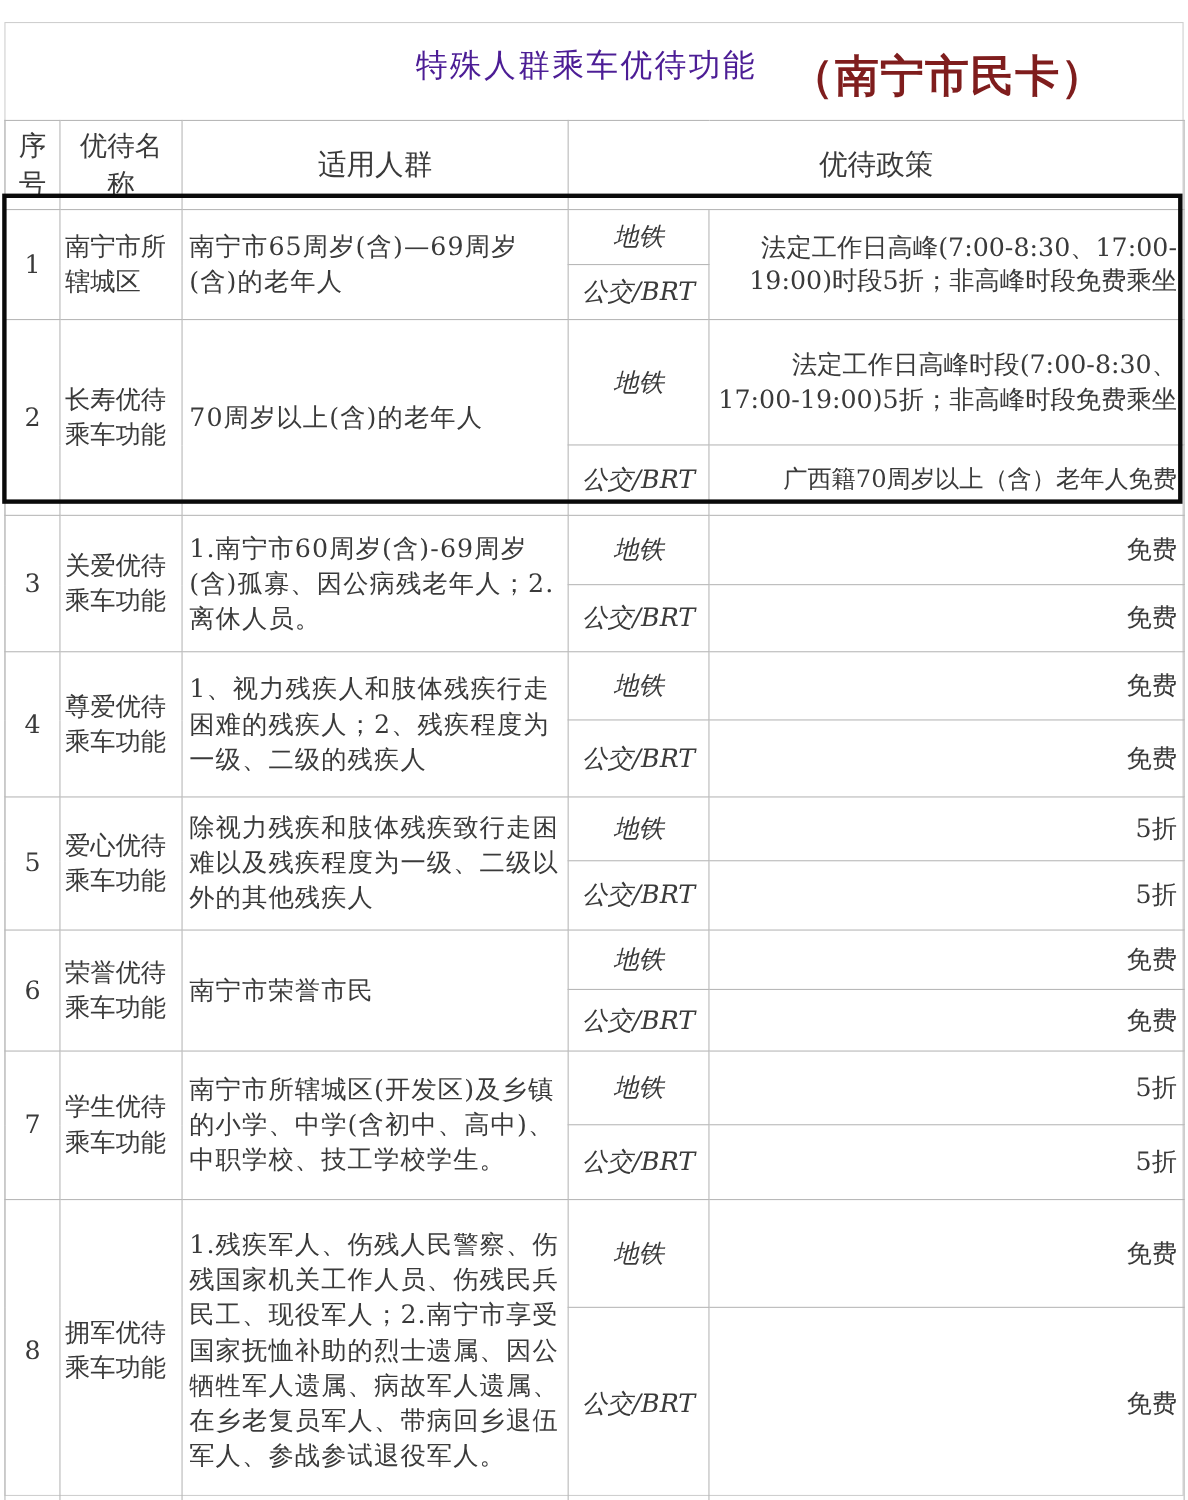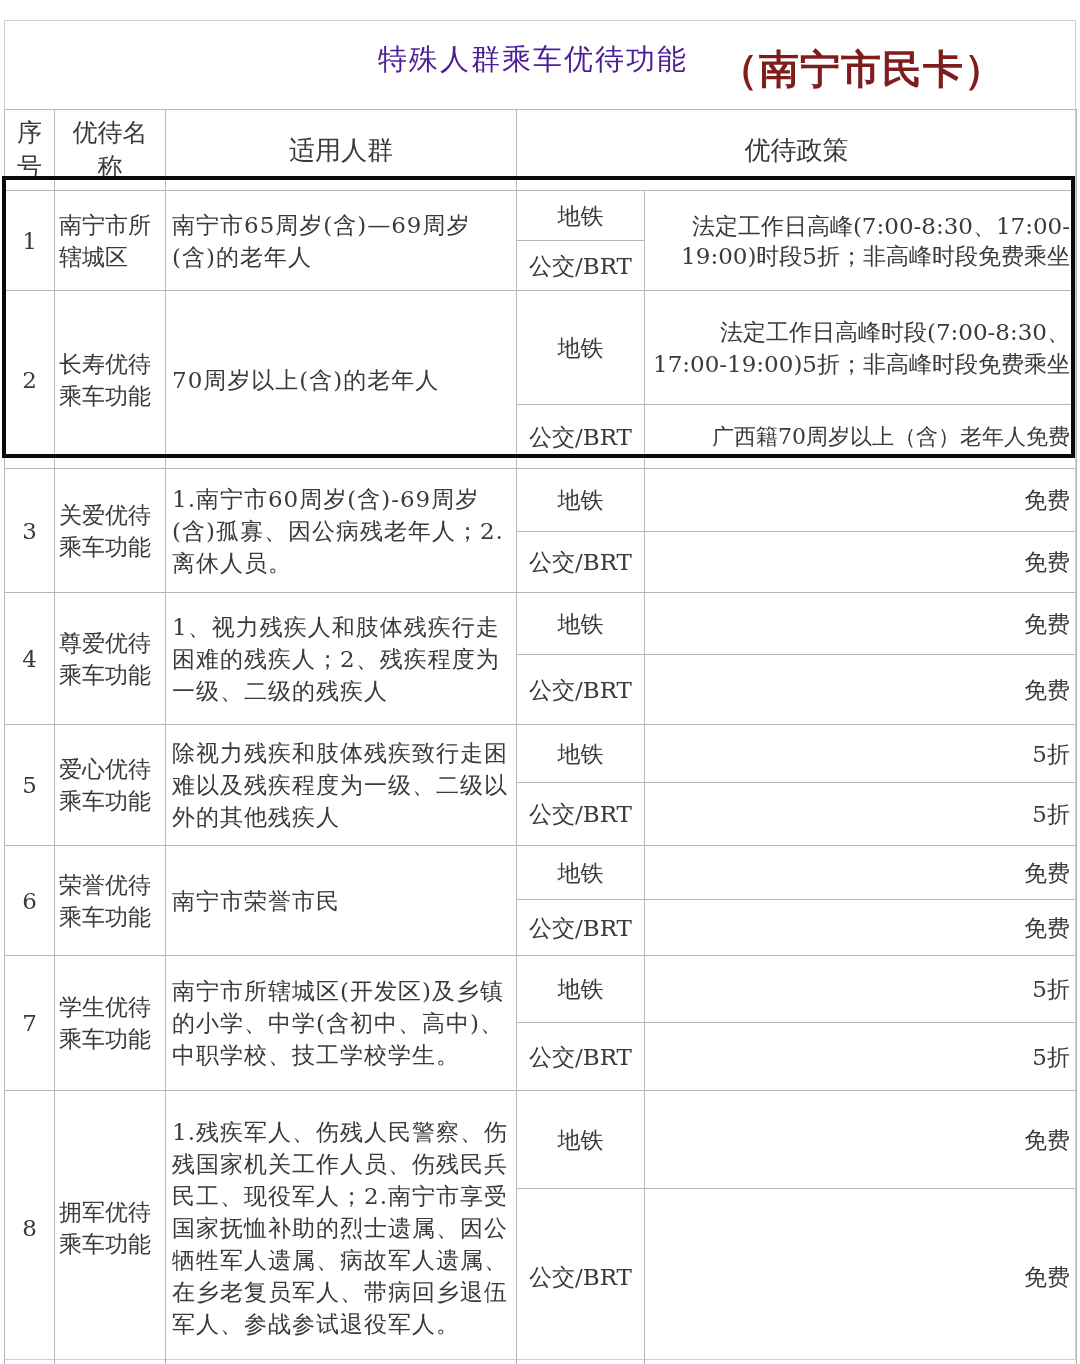--- a/index.html
+++ b/index.html
@@ -12,21 +12,21 @@
   .title-sub { position:absolute; left:718px; top:42px; font-size:40px; font-weight:bold;
                font-family:"DejaVu Sans","Liberation Sans",sans-serif; color:#7f1d1d; letter-spacing:1px; }
   table.grid { position:absolute; left:4px; top:109px; width:1072px; border-collapse:collapse;
                table-layout:fixed; }
   table.grid td, table.grid th { border:1px solid #b8b8b8; padding:0 6px; font-weight:normal;
                font-size:23px; line-height:32px; color:#3a3a3a; vertical-align:middle; }
   table.grid th { text-align:center; font-size:26px; }
   .c-no { text-align:center; }
   .c-name { text-align:left; padding-left:4px !important; line-height:33px; }
   .c-group { text-align:left; line-height:32px; letter-spacing:1px; }
-  .c-mode { text-align:center; }
+  .c-mode { text-align:center;font-style:italic; }
   .c-policy { text-align:right; }
   .highlight { position:absolute; left:2px; top:176px; width:1073px; height:282px;
                border:4px solid #0a0a0a; box-sizing:border-box; pointer-events:none; }
 </style>
 </head>
 <body>
 
 <div class="frame"></div>
 
 <div>

